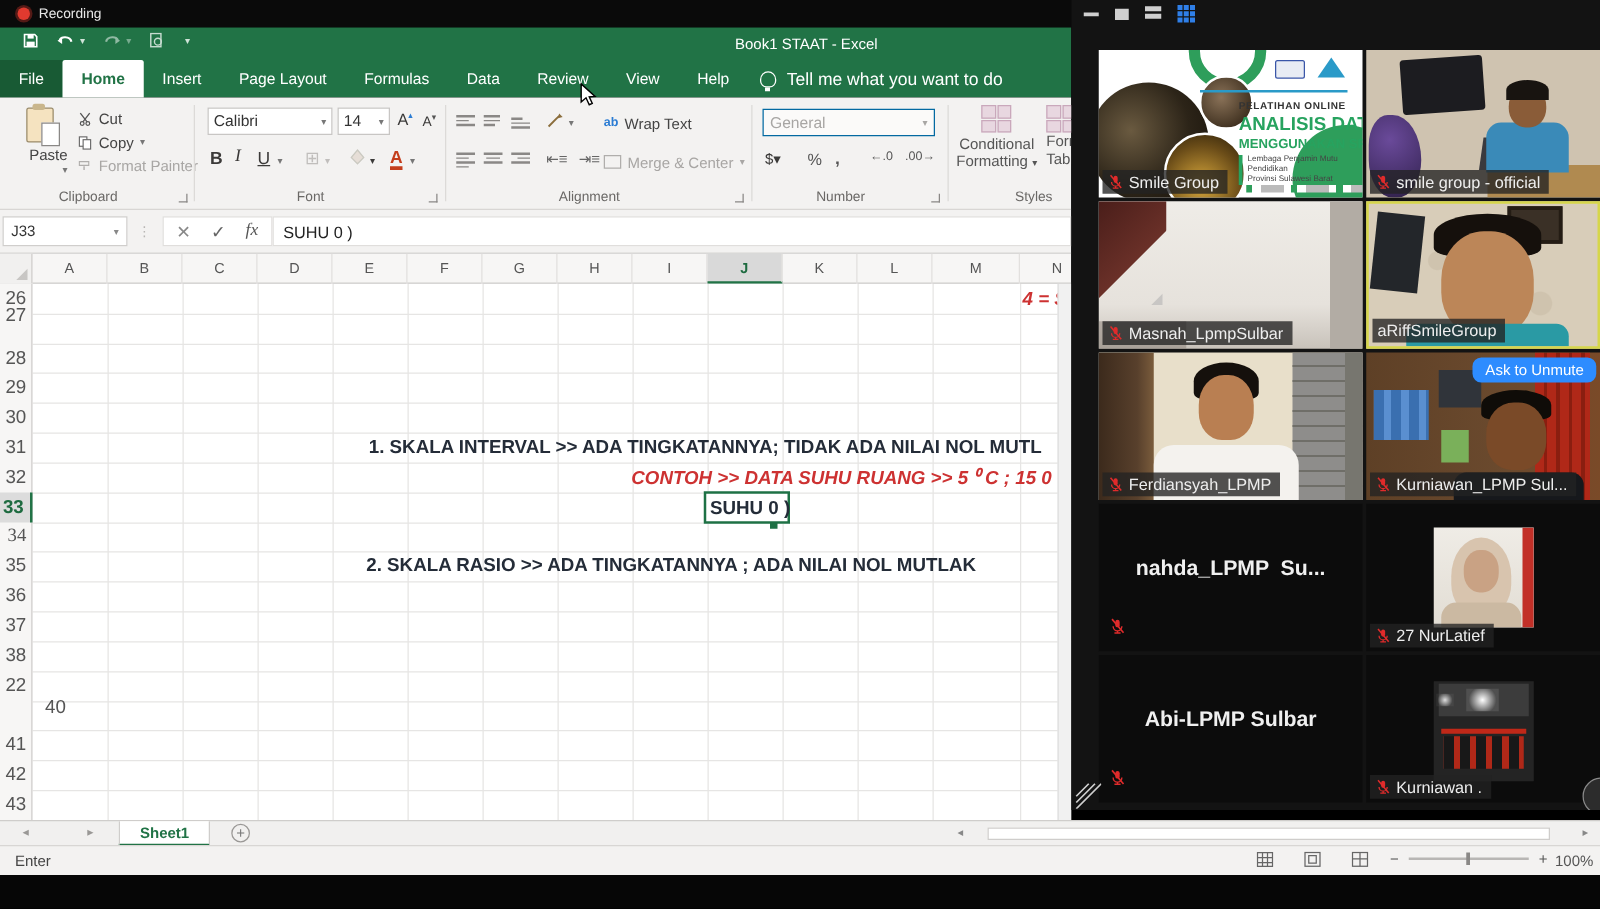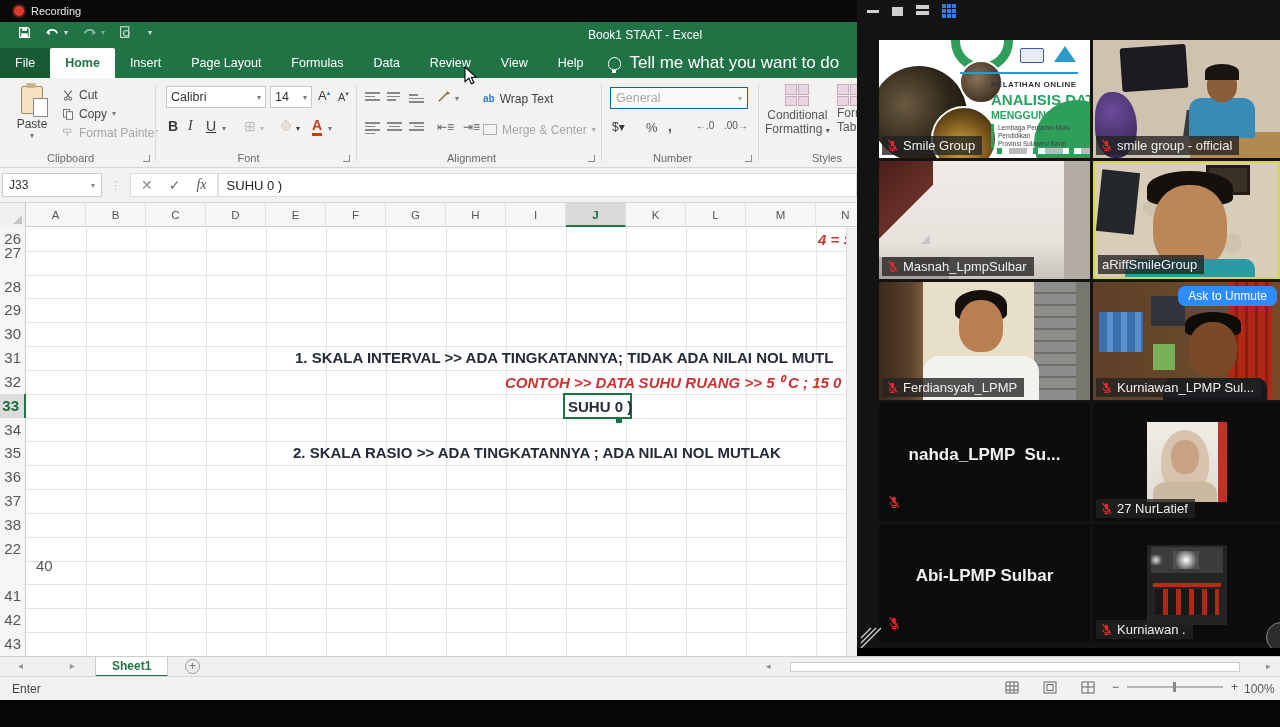--- a/index.html
+++ b/index.html
@@ -15,31 +15,31 @@
   .titlebar { position:absolute; left:0; top:22px; width:857px; height:26px; background:#217346; }
   .qat { position:absolute; left:18px; top:4px; display:flex; align-items:center; gap:14px; color:#fff; }
   .qat svg { display:block; }
   .qat .dd { font-size:8px; color:#cfe3d8; margin-left:-10px; }
   .doc-title { position:absolute; left:588px; top:6px; color:#fff; font-size:12px; white-space:nowrap; }
 
   
   .tabrow { position:absolute; left:0; top:48px; width:857px; height:30px; background:#217346; display:flex; align-items:stretch; }
   .rtab { color:#fff; font-size:12.5px; padding:8px 15px 0 15px; white-space:nowrap; }
   .rtab.active { background:#fff; color:#217346; font-weight:bold; border-radius:2px 2px 0 0; }
-  .tellme { display:flex; align-items:center; gap:8px; color:#fff; font-size:17px; padding:0 10px; }
+  .tellme { display:flex; align-items:center; gap:8px; color:#fff; font-size:14px; padding:0 10px; }
   .bulb { width:13px; height:13px; border:1.5px solid #fff; border-radius:50% 50% 40% 40%; position:relative; }
   .bulb:after { content:""; position:absolute; left:3px; bottom:-4px; width:4px; height:3px; background:#fff; }
 
   
   .ribbon { position:absolute; left:0; top:78px; width:857px; height:90px; background:#f3f2f1; border-bottom:1px solid #d8d6d4; color:#444; font-size:12px; }
   .rgroup { position:absolute; top:0; bottom:0; }
   .gsep { position:absolute; top:6px; bottom:6px; width:1px; background:#dcdad8; }
   .glabel { position:absolute; bottom:3px; left:0; right:14px; text-align:center; font-size:11px; color:#6a6866; }
   .launcher { position:absolute; bottom:5px; right:5px; width:7px; height:7px; border-right:1.5px solid #8a8886; border-bottom:1.5px solid #8a8886; }
-  .paste-big { position:absolute; left:10px; top:8px; width:44px; text-align:center; }
+  .paste-big { position:absolute; left:10px; top:8px; width:44px; text-align:right; }
   .clip-ic { width:22px; height:28px; margin:0 auto; background:#f5e3c0; border:1.5px solid #9a8b6a; border-radius:2px; position:relative; }
   .clip-ic:before { content:""; position:absolute; left:4px; top:-4px; width:10px; height:5px; background:#c9b68c; border-radius:2px; }
   .clip-ic:after { content:""; position:absolute; right:-6px; bottom:-4px; width:13px; height:17px; background:#fff; border:1px solid #8a8886; }
   .mini-btn { display:flex; align-items:center; gap:5px; height:19px; white-space:nowrap; }
   .mini-col { position:absolute; left:62px; top:7px; }
   .dim { color:#a8a6a4; }
   .combo { background:#fff; border:1px solid #c8c6c4; height:22px; display:flex; align-items:center; justify-content:space-between; padding:0 4px; color:#333; }
   .combo .arr { font-size:8px; color:#777; }
   .fbtn { display:inline-block; text-align:center; color:#3b3a39; }
   .red-underline { border-bottom:3px solid #c43e1c; }
@@ -473,21 +473,21 @@
       <div class="rowheaders">
           <div id="rowhdrs">
             <div class="row-h" style="top: 0px; height: 23.83px; line-height: 23.83px;">26</div>
             <div class="row-h" style="top: 14px; height: 23.83px; line-height: 23.83px;">27</div>
             <div class="row-h" style="top: 47.66px; height: 23.83px; line-height: 23.83px;">28</div>
             <div class="row-h" style="top: 71.49px; height: 23.83px; line-height: 23.83px;">29</div>
             <div class="row-h" style="top: 95.32px; height: 23.83px; line-height: 23.83px;">30</div>
             <div class="row-h" style="top: 119.15px; height: 23.83px; line-height: 23.83px;">31</div>
             <div class="row-h" style="top: 142.98px; height: 23.83px; line-height: 23.83px;">32</div>
             <div class="row-h sel" style="top: 166.81px; height: 23.83px; line-height: 23.83px;">33</div>
-            <div class="row-h" style="top: 190.64px; height: 23.83px; line-height: 23.83px;">34</div>
+            <div class="row-h" style="top: 190.64px; height: 23.83px; line-height: 23.83px; font-family: Liberation Serif, serif;">34</div>
             <div class="row-h" style="top: 214.47px; height: 23.83px; line-height: 23.83px;">35</div>
             <div class="row-h" style="top: 238.3px; height: 23.83px; line-height: 23.83px;">36</div>
             <div class="row-h" style="top: 262.13px; height: 23.83px; line-height: 23.83px;">37</div>
             <div class="row-h" style="top: 285.96px; height: 23.83px; line-height: 23.83px;">38</div>
             <div class="row-h" style="top: 309.79px; height: 23.83px; line-height: 23.83px;">22</div>
             <div class="row-h" style="top: 327px; height: 23.83px; line-height: 23.83px; padding-left: 36px;">40</div>
             <div class="row-h" style="top: 357.45px; height: 23.83px; line-height: 23.83px;">41</div>
             <div class="row-h" style="top: 381.28px; height: 23.83px; line-height: 23.83px;">42</div>
             <div class="row-h" style="top: 405.11px; height: 23.83px; line-height: 23.83px;">43</div>
           </div>

